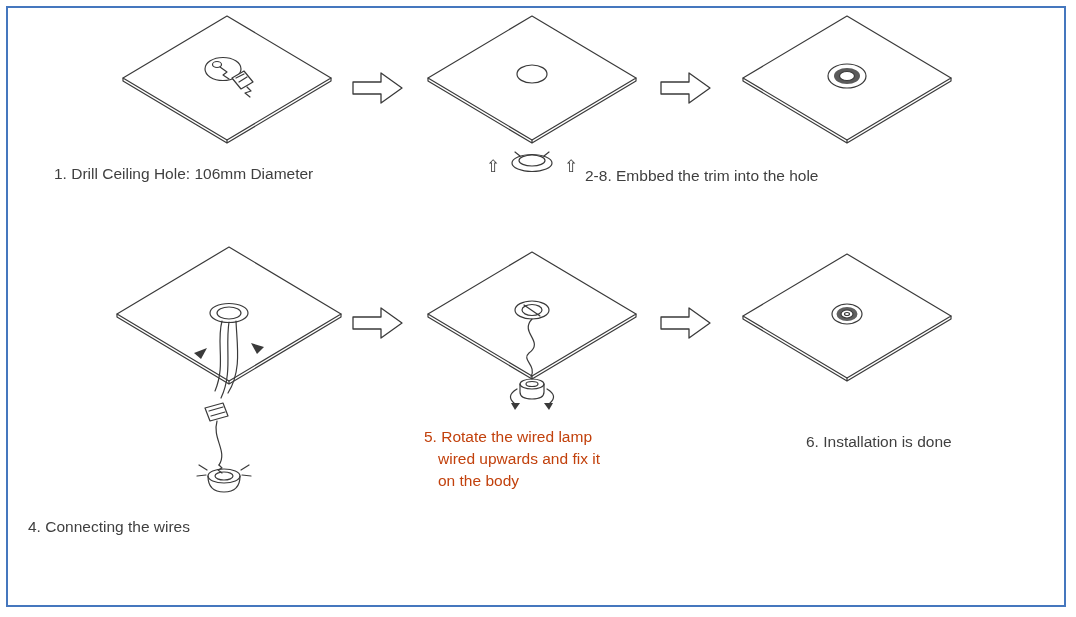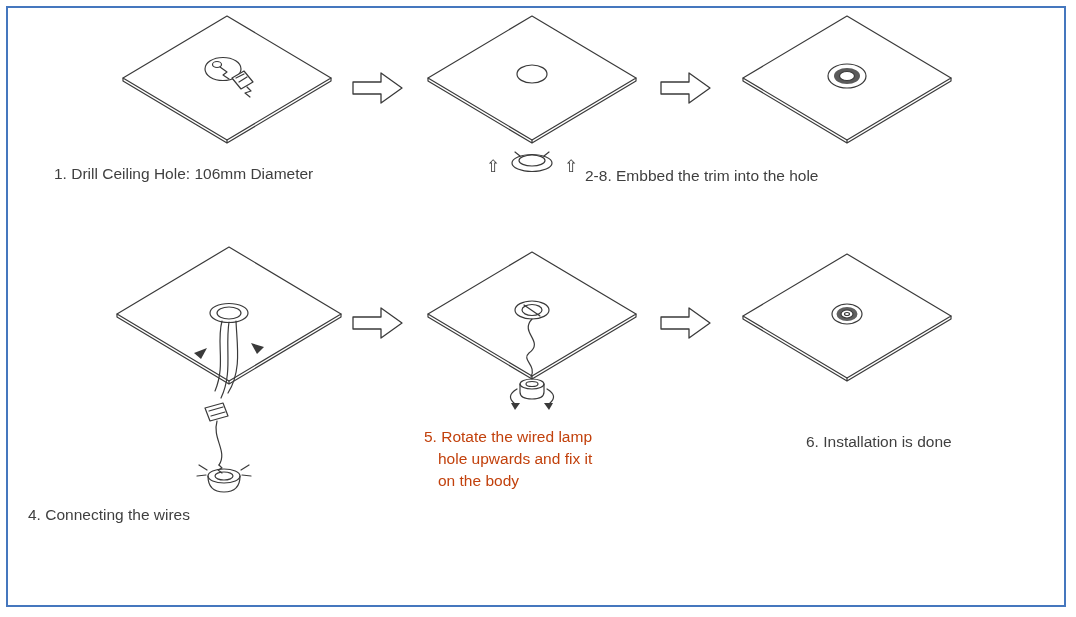--- a/index.html
+++ b/index.html
@@ -137,22 +137,22 @@
         <polygon points="107,4 211,66 107,128 3,66" fill="#ffffff"></polygon>
         <path d="M3,66 L3,69 L107,131 L107,128 M211,66 L211,69 L107,131"></path>
         <ellipse cx="107" cy="64" rx="15" ry="10"></ellipse>
         <ellipse cx="107" cy="64" rx="10.5" ry="7" fill="#5f5f5f" stroke="none"></ellipse>
         <ellipse cx="107" cy="64" rx="6" ry="4" fill="#ffffff"></ellipse>
         <ellipse cx="107" cy="64" rx="2.5" ry="1.5"></ellipse>
       </g>
     </svg>
   </div>
 
-  <div class="abs label" style="left:28px;top:506px;">4. Connecting the wires</div>
+  <div class="abs label" style="left:28px;top:518px;">4. Connecting the wires</div>
 
   <div class="abs label-multiline" style="left:424px;top:426px;">
     <div>5. Rotate the wired lamp</div>
-    <div class="cont">hole upwards and fix it</div>
+    <div class="cont">wired upwards and fix it</div>
     <div class="cont">on the body</div>
   </div>
 
   <div class="abs label" style="left:762px;top:433px;margin-left:44px;">6. Installation is done</div>
 </div>
 
 </body></html>

